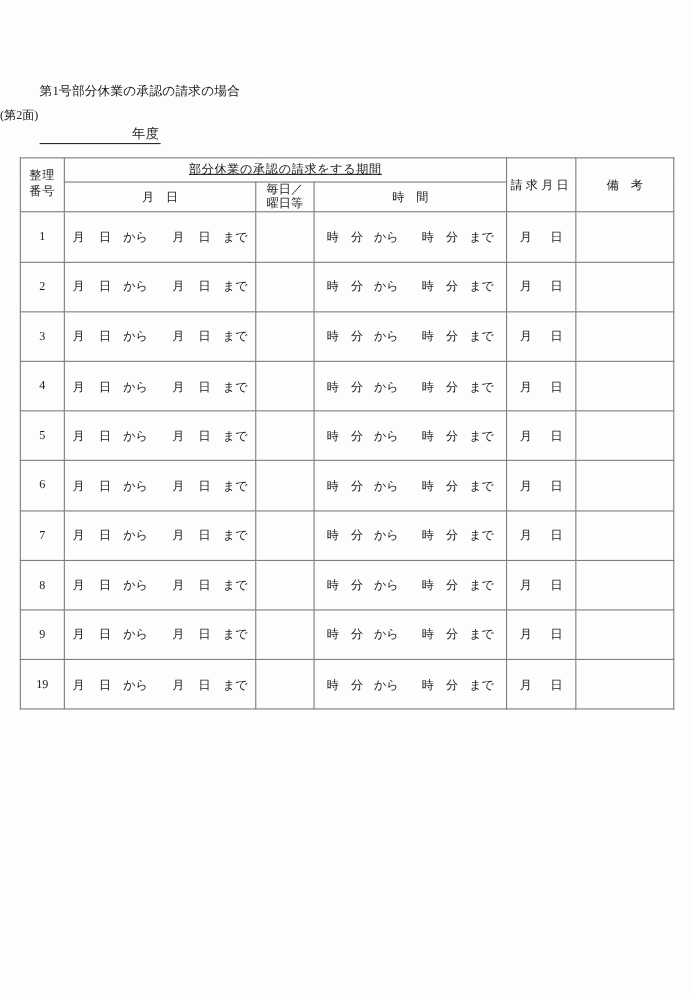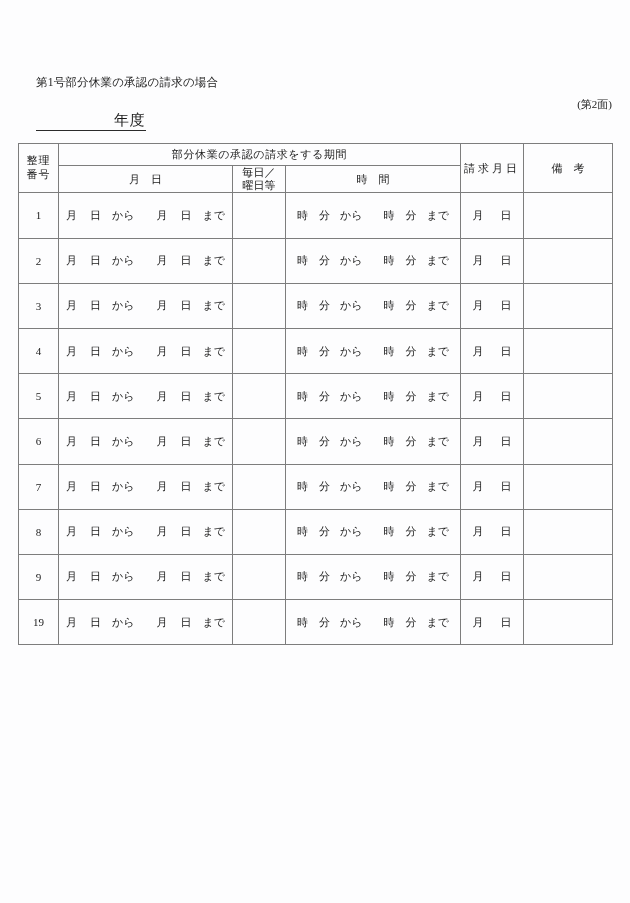--- a/index.html
+++ b/index.html
@@ -33,21 +33,21 @@
     font-size: 11.5px;
     letter-spacing: 0.2px;
     white-space: nowrap;
   }
 
   .page-number {
     position: absolute;
     left: 0;
     top: 97px;
     width: 612px;
-    text-align: right;
+    text-align: left;
     font-size: 11px;
     white-space: nowrap;
   }
 
   .fiscal-year-line {
     position: absolute;
     left: 36px;
     top: 113px;
     width: 110px;
     height: 18px;
@@ -56,21 +56,21 @@
     position: absolute;
     left: 0;
     bottom: 0;
     width: 110px;
     border-bottom: 1px solid #2b2b2b;
   }
   .fiscal-year-label {
     position: absolute;
     right: 0;
     bottom: 1px;
-    font-size: 15px;
+    font-size: 12px;
     letter-spacing: 0.5px;
     background: transparent;
     padding: 0 1px;
   }
 
   
   .sheet {
     position: absolute;
     left: 18px;
     top: 143px;
@@ -92,21 +92,21 @@
   }
 
   
   .col-no      { width: 40px; }
   .col-date    { width: 174px; }
   .col-freq    { width: 53px; }
   .col-time    { width: 175px; }
   .col-reqdate { width: 63px; }
   .col-remark  { width: 89px; }
 
-  .hdr-group { height: 21px; line-height: 21px; letter-spacing: 0.6px; }
+  .hdr-group { height: 21px; line-height: 21px; letter-spacing: 0.6px; text-decoration: underline; }
   .hdr-sub   { height: 26px; }
   .hdr-no    { line-height: 1.25; letter-spacing: 1px; }
   .hdr-freq  { line-height: 1.2; font-size: 10.5px; letter-spacing: 0.2px; }
   .hdr-wide  { letter-spacing: 3px; }
 
   .row-cell { height: 44.2px; }
 
   .rownum { font-size: 11px; }
 
   

